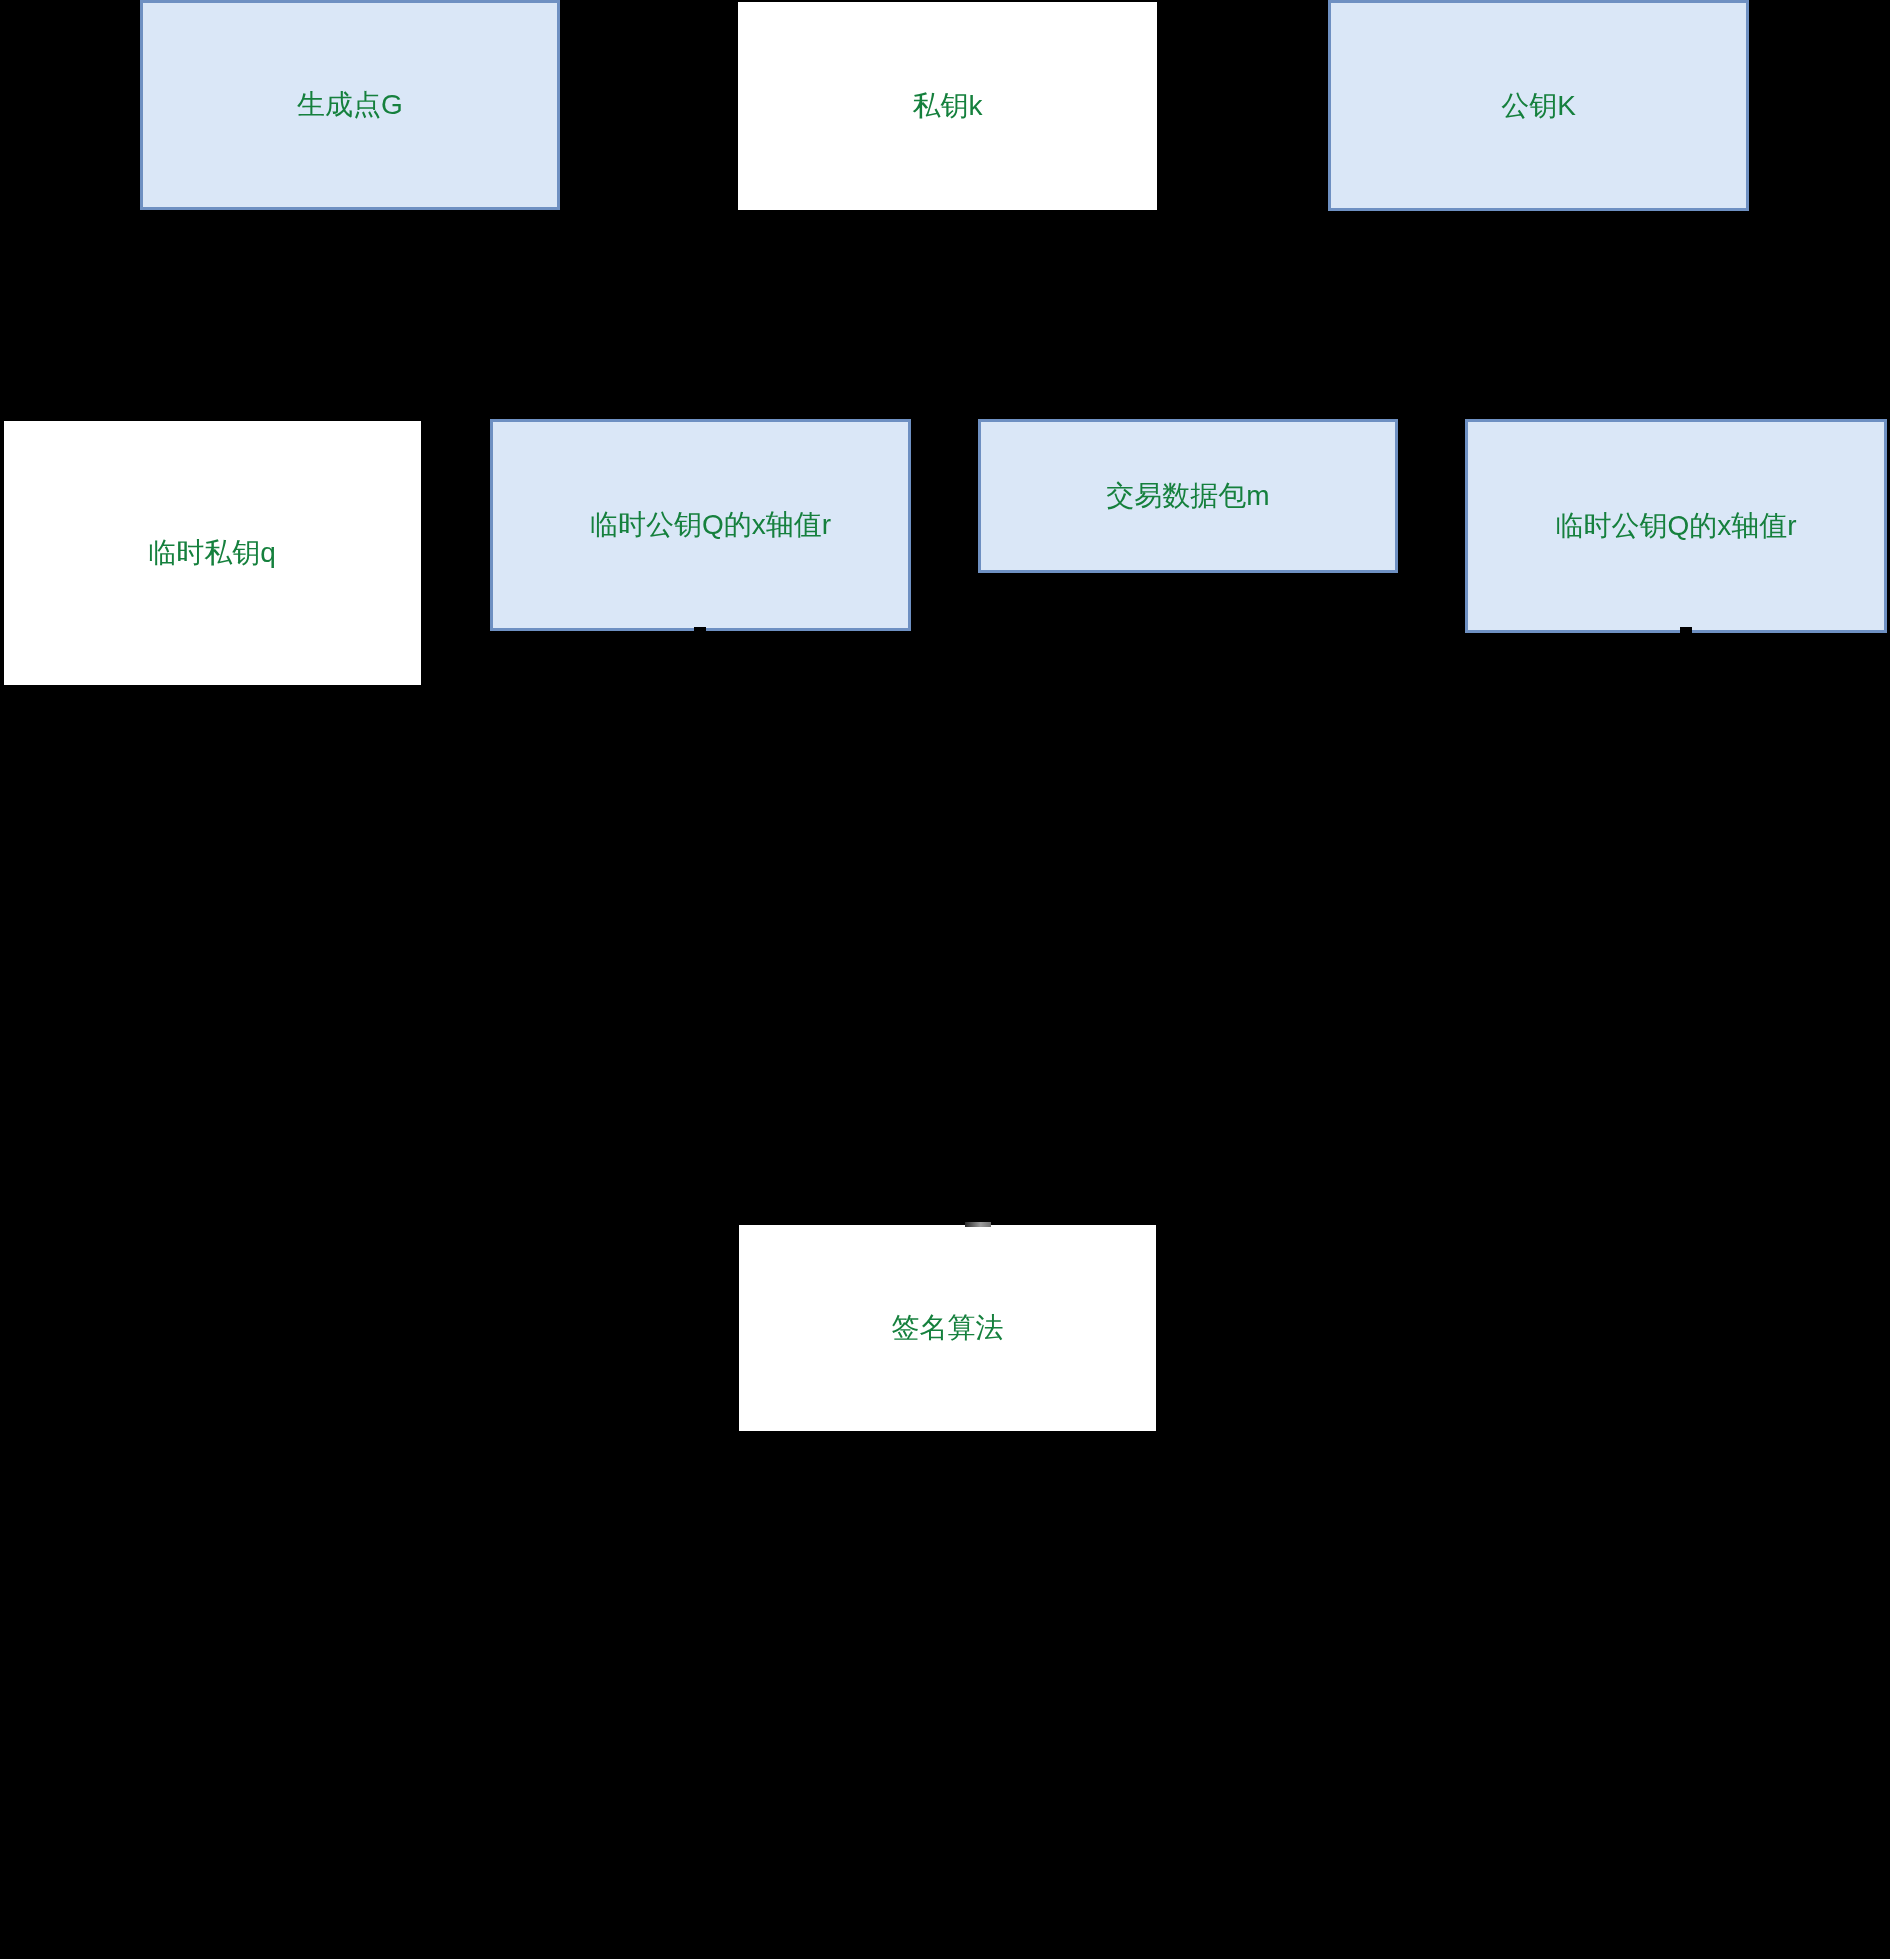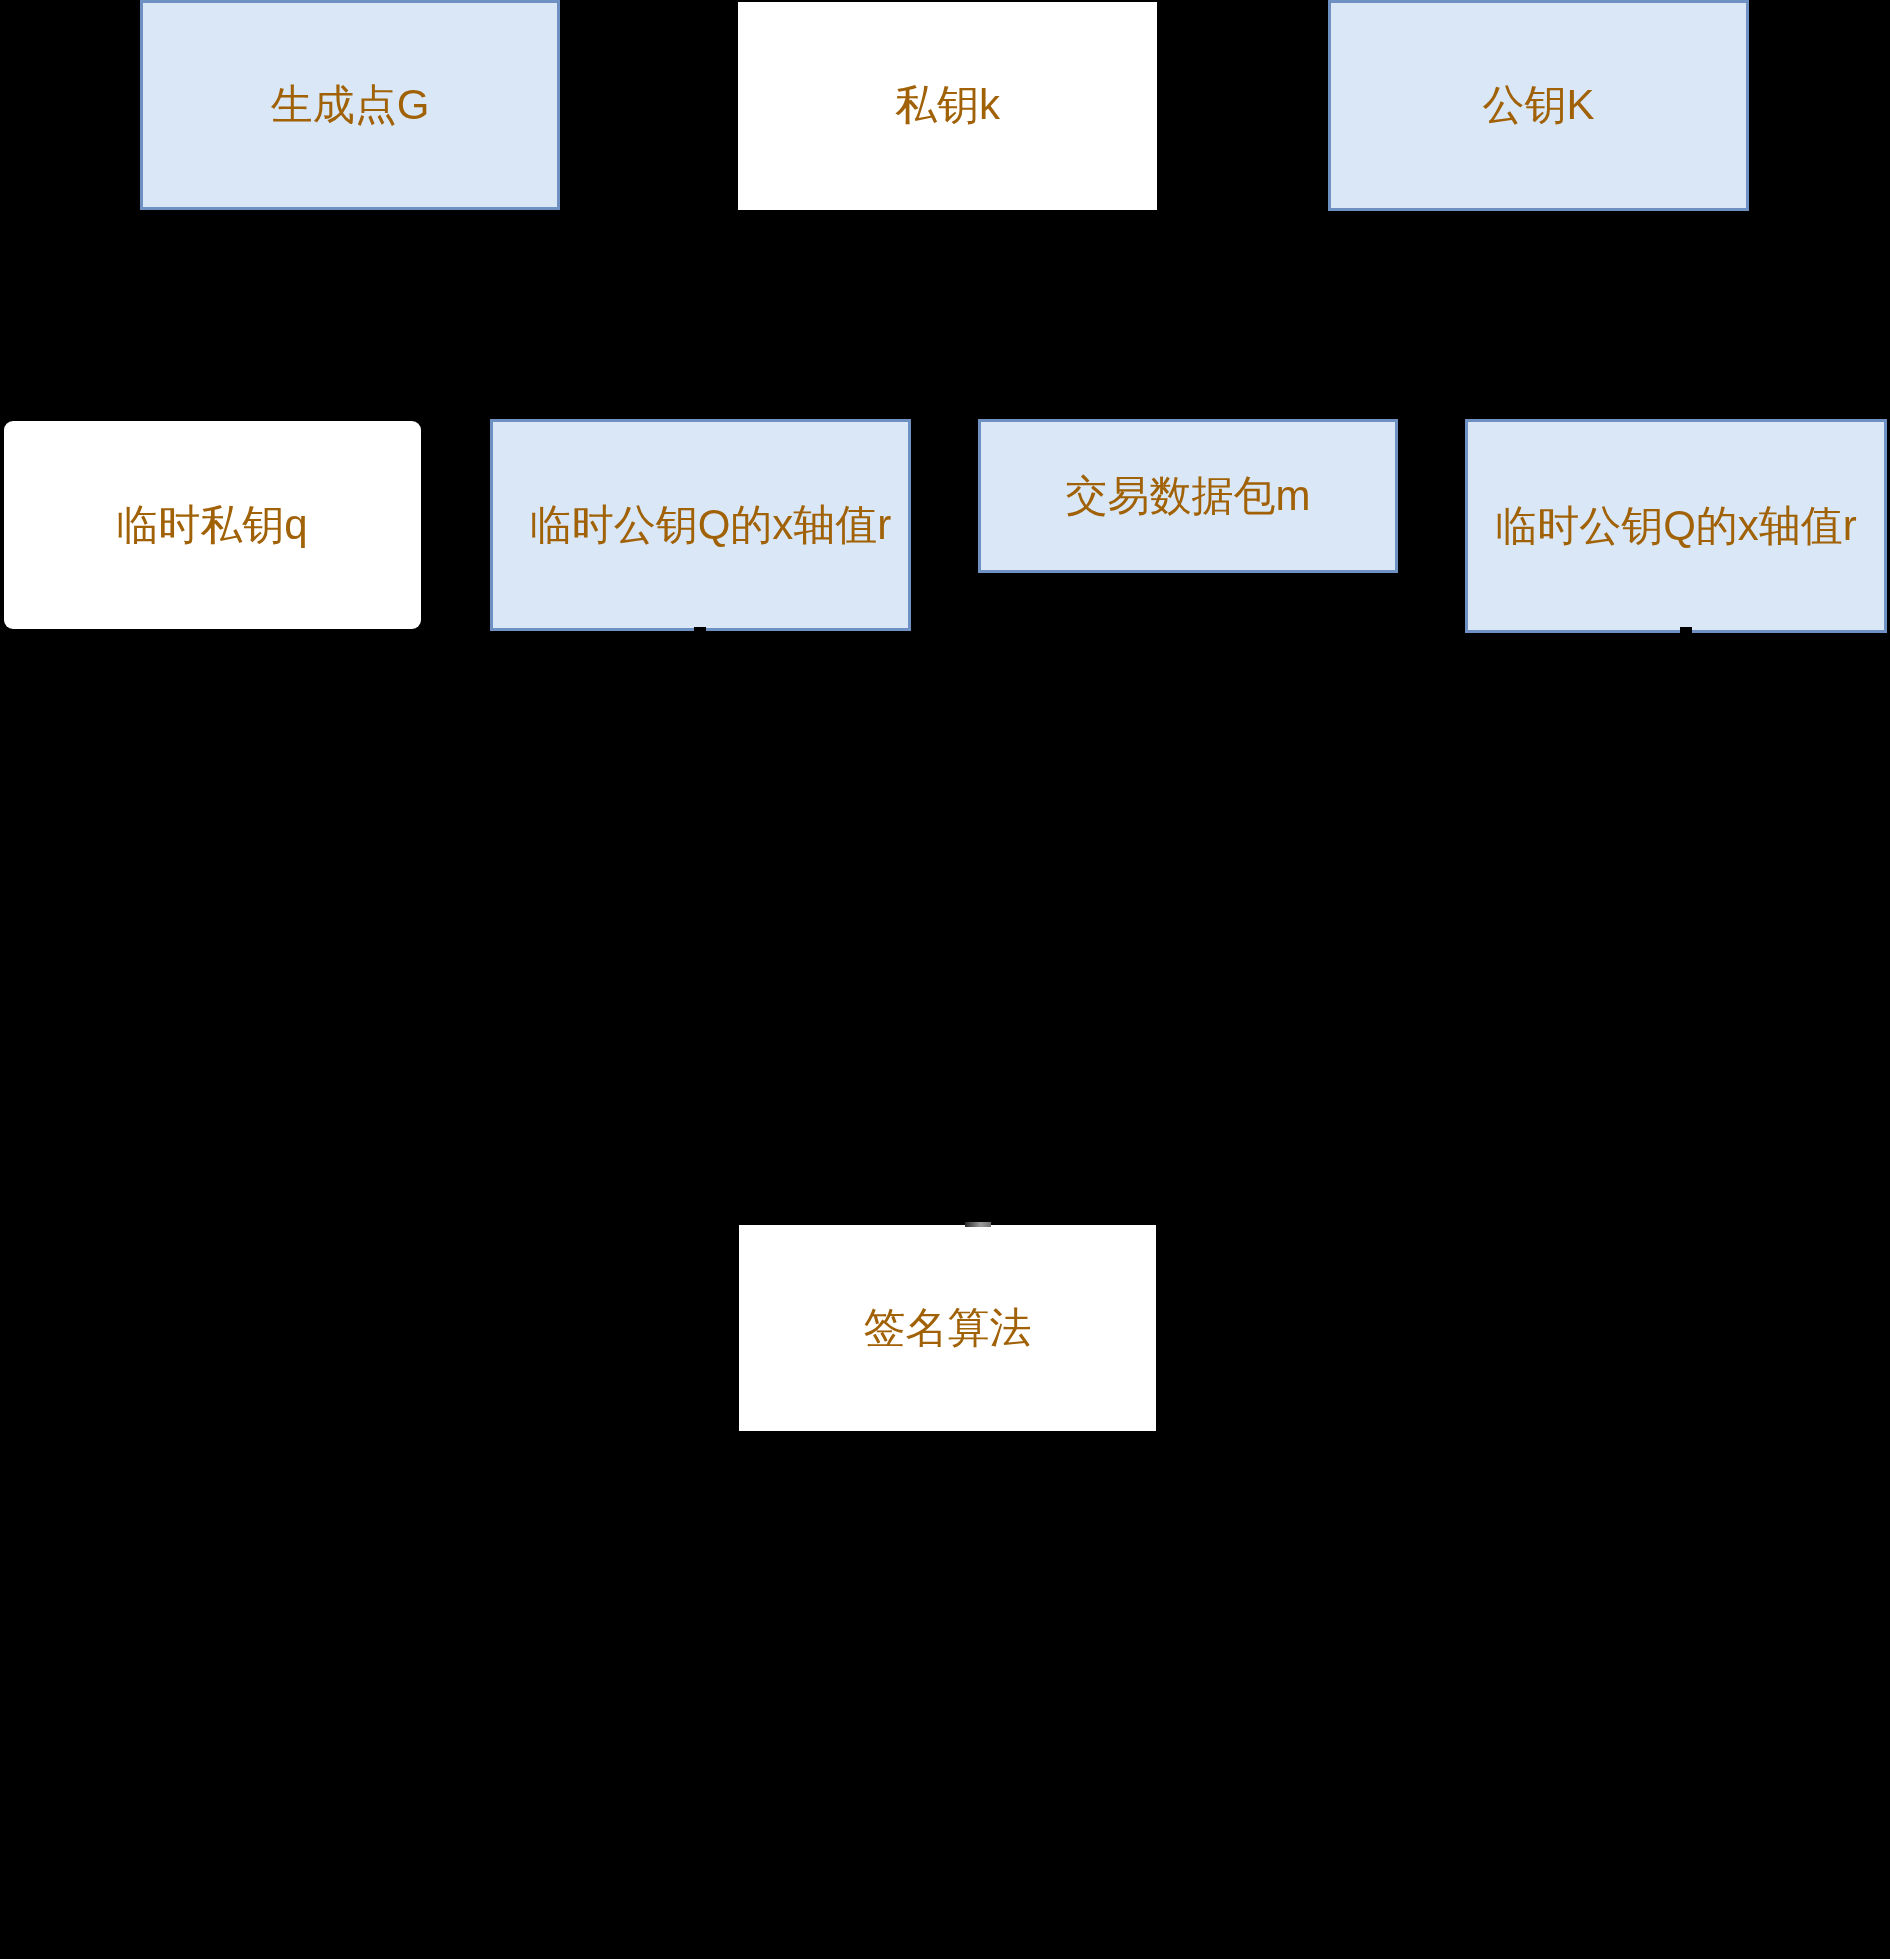--- a/index.html
+++ b/index.html
@@ -15,39 +15,39 @@
     overflow: hidden;
     font-family: "Liberation Sans", sans-serif;
   }
   .node {
     position: absolute;
     box-sizing: border-box;
     display: flex;
     align-items: center;
     justify-content: center;
     text-align: center;
-    font-size: 42px;
+    font-size: 28px;
     line-height: 1.2;
-    color: #a16207;
+    color: #15803d;
     white-space: nowrap;
   }
   .node.blue {
     background: #dae7f7;
     border: 3.5px solid #6e90c2;
   }
   .node.white {
     background: #ffffff;
     border: none;
   }
   
   #node-gen-g   { left: 140px;  top: 0px;    width: 420px; height: 210px; }
   #node-priv-k  { left: 738px;  top: 1.7px;    width: 419px; height: 208px; }
   #node-pub-k   { left: 1328px; top: 0px;    width: 421px; height: 211px; }
   
-  #node-temp-q  { left: 3.5px;    top: 421px;  width: 417px; height: 208px; border-radius: 9px; }
+  #node-temp-q  { left: 3.5px;    top: 421px;  width: 417px; height: 264px; }
   #node-temp-qr { left: 490px;  top: 419px;  width: 421px; height: 212px; padding-left: 20px; }
   #node-tx-m    { left: 978px; top: 419px;  width: 420px; height: 154px; }
   #node-prime-p { left: 1465px; top: 419px;  width: 422px; height: 214px; }
   
   #node-sig-alg { left: 739px;  top: 1225px; width: 417px; height: 206px; }
   #node-sig-s   { left: 737px;  top: 1747px; width: 417px; height: 213px; }
 
   
   .stub {
     position: absolute;

